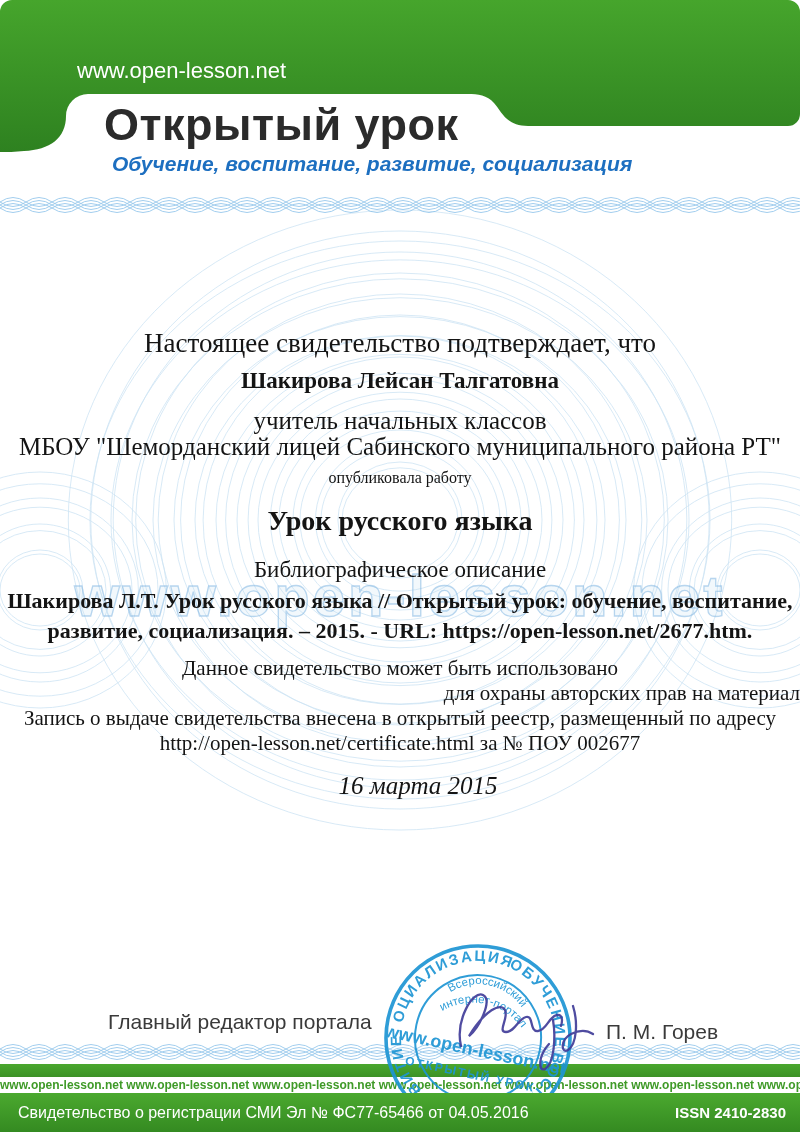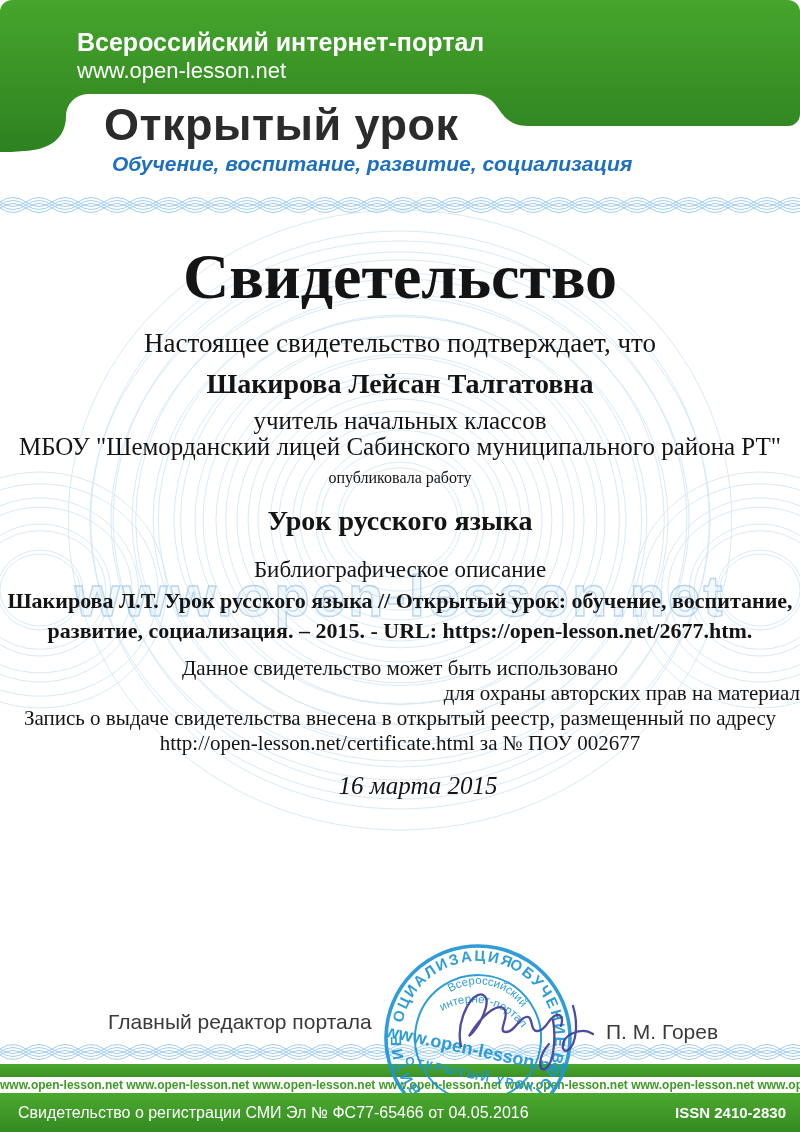--- a/index.html
+++ b/index.html
@@ -16,21 +16,21 @@
   #headerSvg{position:absolute;left:0;top:0;width:800px;height:210px;z-index:2;}
   .hdr-title{position:absolute;left:77px;top:28px;z-index:3;color:#fff;font-size:25px;font-weight:bold;}
   .hdr-url{position:absolute;left:77px;top:58px;z-index:3;color:#fff;font-size:22px;}
   .tab-name{position:absolute;left:104px;top:99px;z-index:3;color:#2b2b2b;font-size:45px;font-weight:600;letter-spacing:0.5px;}
   .tab-tagline{position:absolute;left:112px;top:152px;z-index:3;color:#1d6fc0;font-size:21px;font-style:italic;font-weight:600;}
   
   .doc{position:absolute;left:0;top:0;width:800px;z-index:2;text-align:center;
        font-family:"Liberation Serif","DejaVu Serif",serif;color:#141414;}
   .t-title{top:240px;font-size:64px;font-weight:bold;}
   .t-confirm{top:328px;font-size:27px;}
-  .t-name{top:368px;font-size:28px;font-weight:bold;}
+  .t-name{top:368px;font-size:23px;font-weight:bold;}
   .t-role{top:407px;font-size:25px;}
   .t-org{top:433px;font-size:25px;}
   .t-action{top:469px;font-size:16px;}
   .t-work{top:505px;font-size:28px;font-weight:bold;}
   .t-bibh{top:557px;font-size:23px;}
   .t-bib1{top:588px;font-size:22px;font-weight:bold;}
   .t-bib2{top:618px;font-size:22px;font-weight:bold;}
   .t-use1{top:656px;font-size:21px;}
   .t-use2{top:681px;font-size:21px;}
   .t-reg1{top:706px;font-size:21px;}
@@ -127,26 +127,24 @@
           <stop offset="1" stop-color="#2e8120"></stop>
       </linearGradient>
     </defs>
     <path fill="url(#gGreen)" d="
       M12,0 H788 A12,12 0 0 1 800,12 V114 A12,12 0 0 1 788,126
       H528 C506,126 502,112 494,103 C487,95 478,94 468,94
       H88 A22,22 0 0 0 66,116
       C66,138 50,150 24,151 C16,152 6,152 0,152
       L0,12 A12,12 0 0 1 12,0 Z"></path>
   </svg>
-  <div class="hdr-title">Всероссийский интернет-портал</div>
   <div class="hdr-url">www.open-lesson.net</div>
   <div class="tab-name">Открытый урок</div>
   <div class="tab-tagline">Обучение, воспитание, развитие, социализация</div>
 
-  <div class="doc abs t-title" style="width:800px;">Свидетельство</div>
   <div class="doc abs t-confirm" style="width:800px;">Настоящее свидетельство подтверждает, что</div>
   <div class="doc abs t-name" style="width:800px;">Шакирова Лейсан Талгатовна</div>
   <div class="doc abs t-role" style="width:800px;">учитель начальных классов</div>
   <div class="doc abs t-org" style="width:800px;">МБОУ "Шеморданский лицей Сабинского муниципального района РТ"</div>
   <div class="doc abs t-action" style="width:800px;">опубликовала работу</div>
   <div class="doc abs t-work" style="width:800px;">Урок русского языка</div>
   <div class="doc abs t-bibh" style="width:800px;">Библиографическое описание</div>
   <div class="doc abs t-bib1" style="width:800px;">Шакирова Л.Т. Урок русского языка // Открытый урок: обучение, воспитание,</div>
   <div class="doc abs t-bib2" style="width:800px;">развитие, социализация. – 2015. - URL: https://open-lesson.net/2677.htm.</div>
   <div class="doc abs t-use1" style="width:800px;">Данное свидетельство может быть использовано</div>

